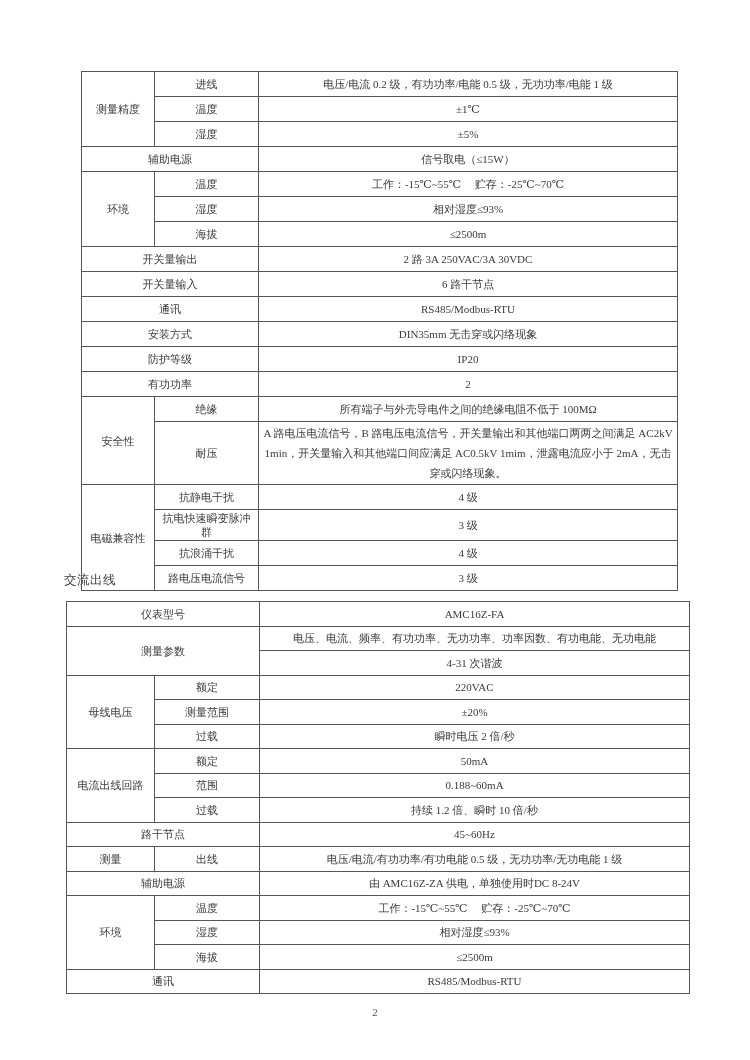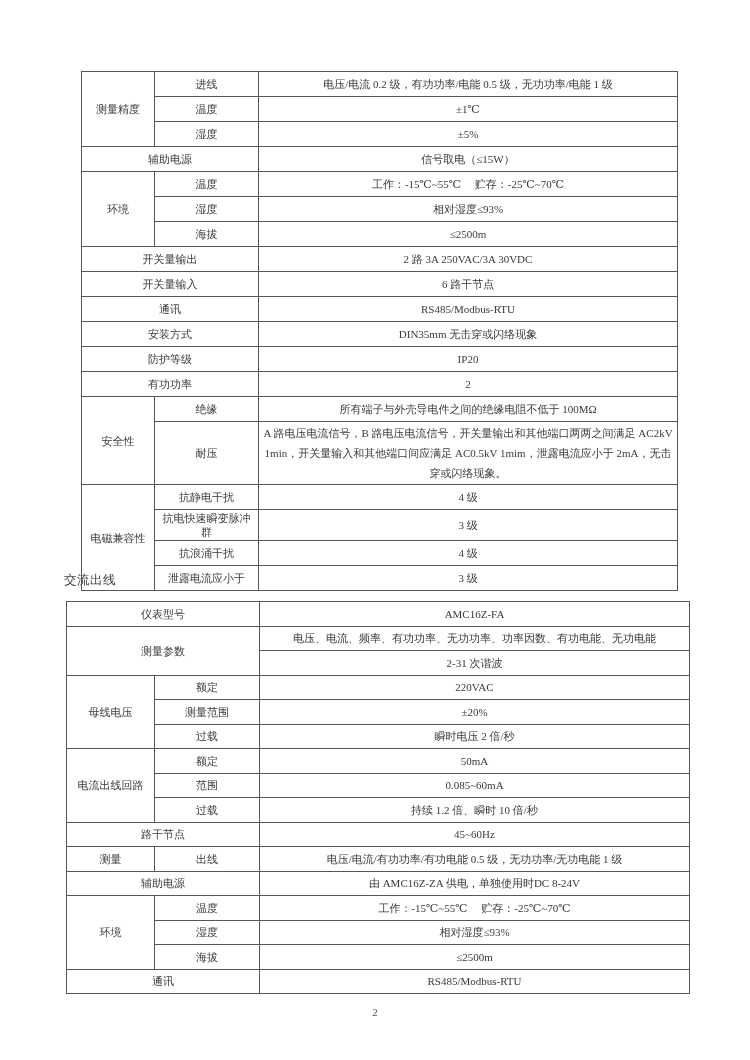--- a/index.html
+++ b/index.html
@@ -111,21 +111,21 @@
       </tr>
       <tr>
         <td>抗电快速瞬变脉冲群</td>
         <td>3 级</td>
       </tr>
       <tr>
         <td>抗浪涌干扰</td>
         <td>4 级</td>
       </tr>
       <tr>
-        <td>泄露电流应小于</td>
+        <td>路电压电流信号</td>
         <td>3 级</td>
       </tr>
     </tbody>
 </table>
 
 <div class="section-heading">交流出线</div>
 
 <table id="table2" class="spec-table">
   <colgroup>
       <col style="width:88px">
@@ -135,21 +135,21 @@
   <tbody>
       <tr>
         <td colspan="2">仪表型号</td>
         <td>AMC16Z-FA</td>
       </tr>
       <tr>
         <td rowspan="2" colspan="2">测量参数</td>
         <td>电压、电流、频率、有功功率、无功功率、功率因数、有功电能、无功电能</td>
       </tr>
       <tr>
-        <td>2-31 次谐波</td>
+        <td>4-31 次谐波</td>
       </tr>
       <tr>
         <td rowspan="3">母线电压</td>
         <td>额定</td>
         <td>220VAC</td>
       </tr>
       <tr>
         <td>测量范围</td>
         <td>±20%</td>
       </tr>
@@ -157,21 +157,21 @@
         <td>过载</td>
         <td>瞬时电压 2 倍/秒</td>
       </tr>
       <tr>
         <td rowspan="3">电流出线回路</td>
         <td>额定</td>
         <td>50mA</td>
       </tr>
       <tr>
         <td>范围</td>
-        <td>0.085~60mA</td>
+        <td>0.188~60mA</td>
       </tr>
       <tr>
         <td>过载</td>
         <td>持续 1.2 倍、瞬时 10 倍/秒</td>
       </tr>
       <tr>
         <td colspan="2">路干节点</td>
         <td>45~60Hz</td>
       </tr>
       <tr>

